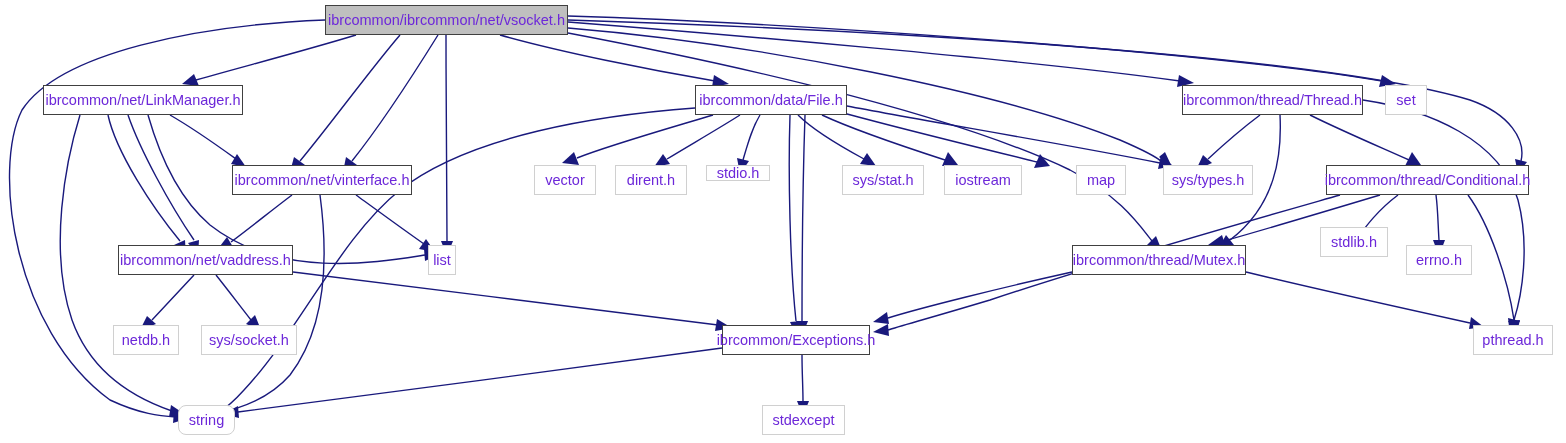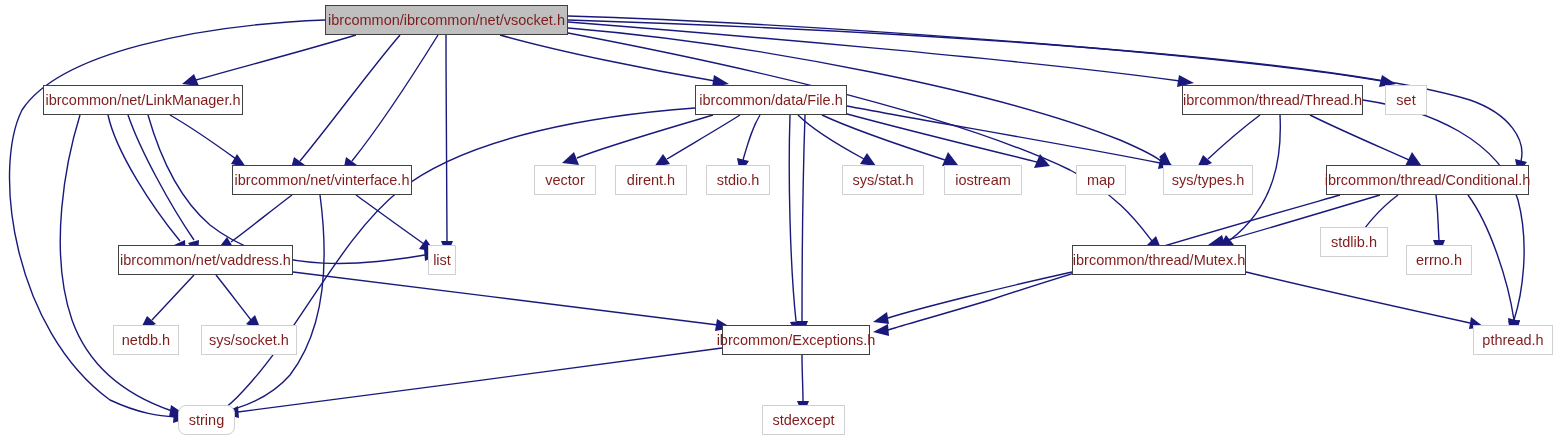--- a/index.html
+++ b/index.html
@@ -3,21 +3,21 @@
 <meta charset="utf-8">
 <style>
   html,body{margin:0;padding:0;background:#ffffff;}
   #stage{position:relative;width:1566px;height:443px;background:#ffffff;
          font-family:"Liberation Sans","DejaVu Sans",sans-serif;overflow:hidden;}
   #graph-svg{position:absolute;left:0;top:0;width:1566px;height:443px;}
   .edge{fill:none;stroke:#19197c;stroke-width:1.4;}
   .arrow{fill:#19197c;stroke:none;}
   .nodebox{position:absolute;box-sizing:border-box;display:flex;align-items:center;
            justify-content:center;background:#ffffff;white-space:nowrap;}
-  .nodebox .lbl{font-size:14.5px;color:#7f1d1d;line-height:1;padding:0 6px;}
+  .nodebox .lbl{font-size:14.5px;color:#6d28d9;line-height:1;padding:0 6px;}
   .n-root{background:#bfbfbf;border:1.6px solid #404040;}
   .n-key{background:#ffffff;border:1.6px solid #404040;}
   .n-sys{background:#ffffff;border:1.2px solid #d0d0d0;align-items:center;}
 </style>
 </head>
 <body>
 
 <div id="stage">
   <svg id="graph-svg" viewBox="0 0 1566 443" xmlns="http://www.w3.org/2000/svg">
 
@@ -170,21 +170,21 @@
   </div>
 
   <div class="nodebox n-sys" style="left:534px;top:165px;width:62px;height:30px;">
     <span class="lbl">vector</span>
   </div>
 
   <div class="nodebox n-sys" style="left:615px;top:165px;width:72px;height:30px;">
     <span class="lbl">dirent.h</span>
   </div>
 
-  <div class="nodebox n-sys" style="left:706px;top:165px;width:64px;height:30px;">
+  <div class="nodebox n-sys" style="left:706px;top:165px;width:64px;height:16px;">
     <span class="lbl">stdio.h</span>
   </div>
 
   <div class="nodebox n-sys" style="left:842px;top:165px;width:82px;height:30px;">
     <span class="lbl">sys/stat.h</span>
   </div>
 
   <div class="nodebox n-sys" style="left:944px;top:165px;width:78px;height:30px;">
     <span class="lbl">iostream</span>
   </div>

